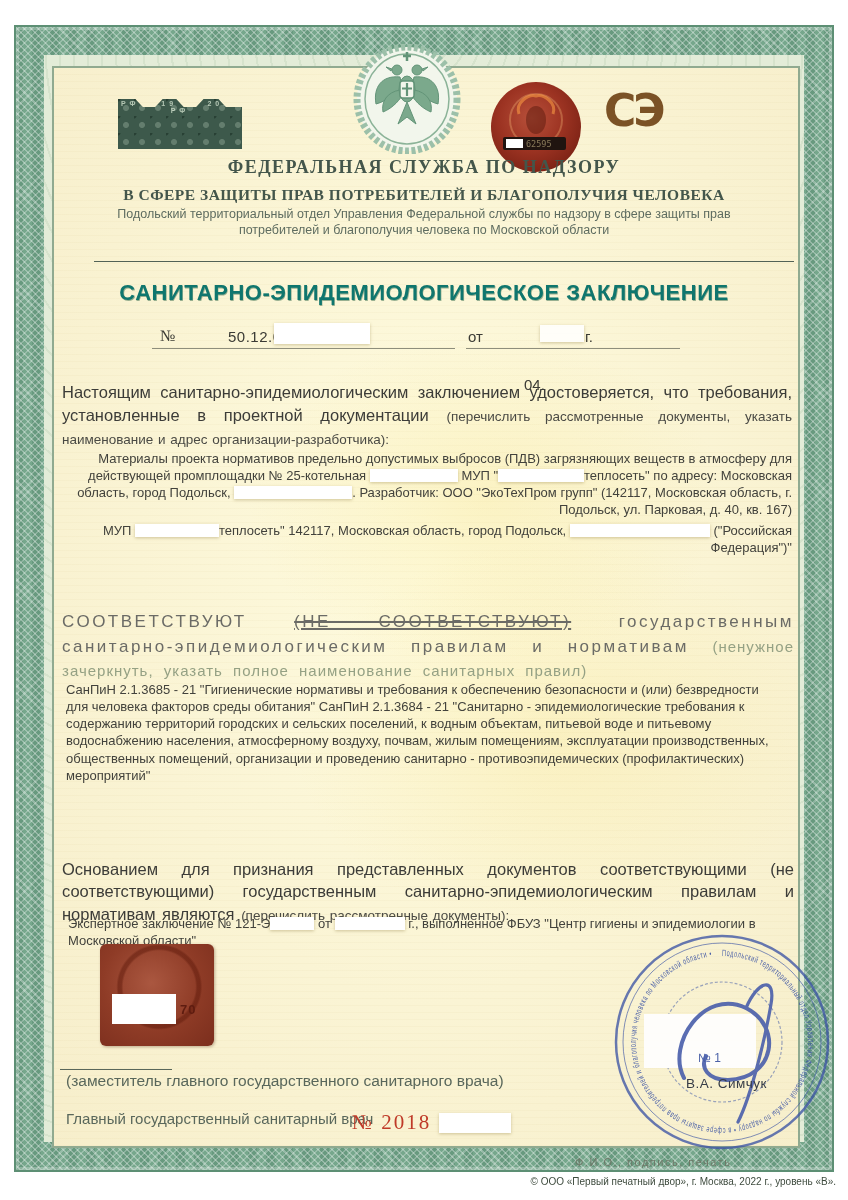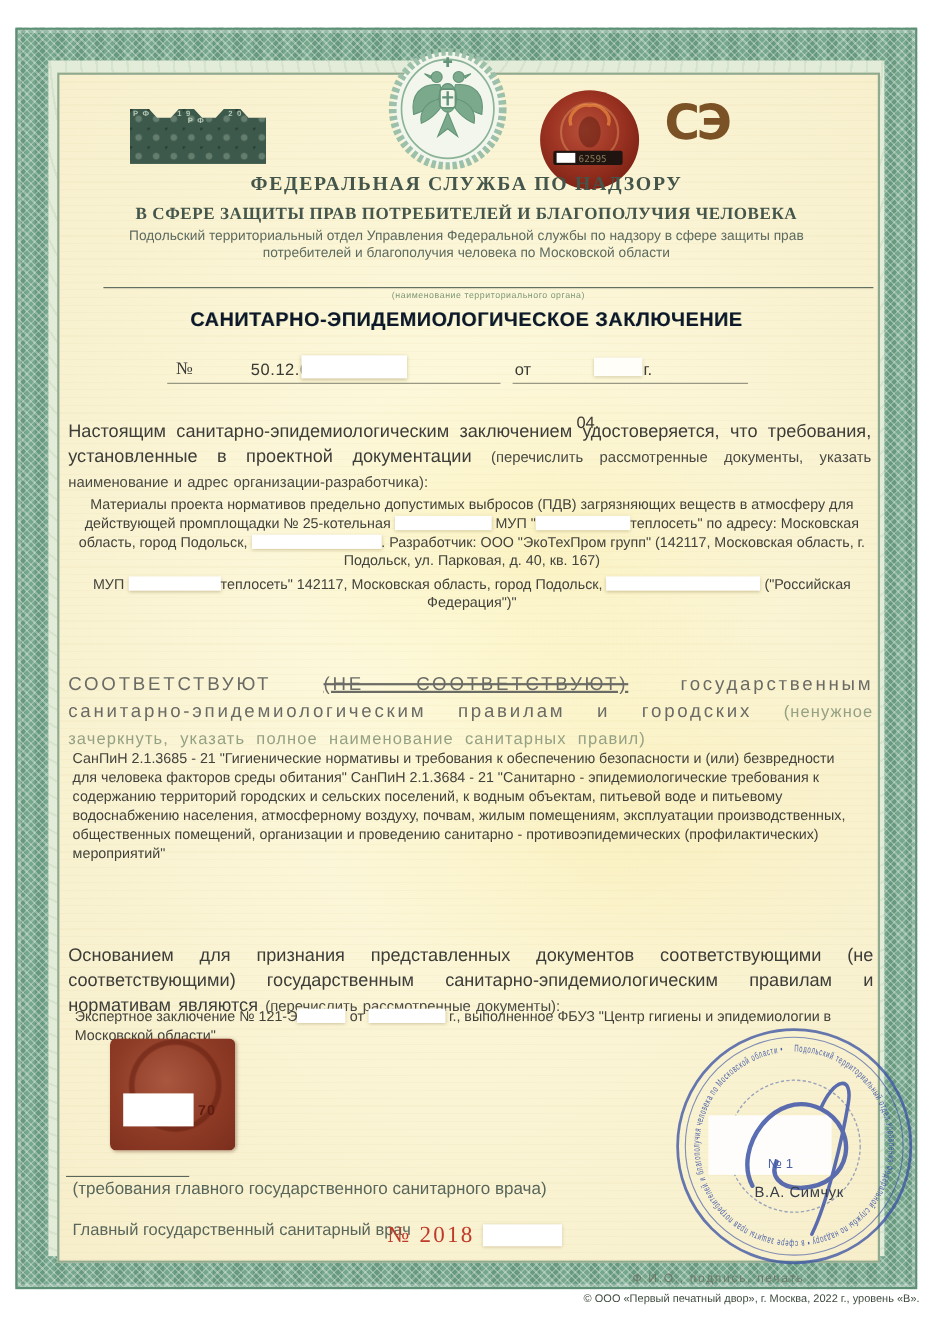--- a/index.html
+++ b/index.html
@@ -46,40 +46,40 @@
     font-family:"Liberation Serif",serif;font-weight:bold;color:#44564b;}
   .hdr1{top:157px;font-size:18px;letter-spacing:1.5px;}
   .hdr2{top:186px;font-size:15.5px;letter-spacing:.5px;}
   .terr{position:absolute;left:110px;top:207px;width:628px;text-align:center;
     font-size:12.5px;line-height:1.25;color:#5e6c60;}
   .rule{position:absolute;left:94px;top:261px;width:700px;border-top:1.5px solid #526256;}
   .rule-cap{position:absolute;left:94px;top:264px;width:700px;text-align:center;
     font-size:8px;color:#7e9877;letter-spacing:.5px;}
 
   .title{position:absolute;left:52px;top:280px;width:744px;text-align:center;
-    font-size:18px;font-weight:bold;color:#0f172a;letter-spacing:.5px;
+    font-size:22px;font-weight:bold;color:#0f766e;letter-spacing:.5px;
     text-shadow:.6px .6px 0 rgba(30,90,60,.45);}
 
   
   .numline *{position:absolute;font-size:15px;color:#3b3b35;}
   .nl-no{left:160px;top:327px;font-family:"Liberation Serif",serif;font-size:16px;}
   .nl-val{left:228px;top:328px;letter-spacing:.5px;}
   .nl-ot{left:468px;top:328px;}
   .nl-date{left:524px;top:328px;margin-top:48px;}
   .nl-g{left:585px;top:328px;}
   .ul{position:absolute;border-top:1px solid #8e8e7c;height:0;}
   .ul1{left:152px;top:348px;width:303px;}
   .ul2{left:466px;top:348px;width:214px;}
 
   
   .para{position:absolute;text-align:justify;}
   .intro{left:62px;top:364px;width:730px;font-size:16.5px;line-height:1.42;
     color:#3c3c38;word-spacing:3px;}
   .formnote{font-size:13.5px;color:#4a4a44;word-spacing:1px;}
-  .doc{font-size:13px;line-height:1.3;color:#42423c;text-align:center;}
+  .doc{font-size:13px;line-height:1.3;color:#42423c;text-align:right;}
   .doc1{left:66px;top:438px;width:726px;}
   .doc2{left:66px;top:510px;width:726px;}
   .compliance{left:62px;top:593px;width:732px;font-size:17px;line-height:1.45;
     color:#6b6b66;letter-spacing:2.5px;word-spacing:5px;}
   .struck{text-decoration:line-through underline;text-decoration-thickness:1.5px;
     text-decoration-color:#6b6b66;}
   .compnote{color:#95a184;letter-spacing:1px;font-size:15px;}
   .sanpin{left:66px;top:668px;width:706px;font-size:13px;line-height:1.32;
     color:#42423c;text-align:left;}
   .basis{left:62px;top:841px;width:732px;font-size:16.5px;line-height:1.38;
@@ -165,21 +165,20 @@
   </svg>
 
   <svg class="se-logo" width="78" height="52" viewBox="0 0 78 52">
     <text x="2" y="42" font-family="DejaVu Sans, sans-serif" font-weight="bold" font-size="44" letter-spacing="-3" fill="#7b5226">СЭ</text>
   </svg>
 
   <div class="hdr hdr1">ФЕДЕРАЛЬНАЯ СЛУЖБА ПО НАДЗОРУ</div>
   <div class="hdr hdr2">В СФЕРЕ ЗАЩИТЫ ПРАВ ПОТРЕБИТЕЛЕЙ И БЛАГОПОЛУЧИЯ  ЧЕЛОВЕКА</div>
   <div class="terr">Подольский территориальный отдел Управления Федеральной службы по надзору в сфере защиты прав потребителей и благополучия человека по Московской области</div>
   <div class="rule"></div>
-  <div class="rule-cap">(наименование территориального органа)</div>
 
   <div class="title">САНИТАРНО-ЭПИДЕМИОЛОГИЧЕСКОЕ ЗАКЛЮЧЕНИЕ</div>
 
   <div class="numline">
     <span class="nl-no">№</span>
     <span class="nl-val">50.12.04.000.</span>
     <span class="nl-ot">от</span>
     <span class="nl-date">04.</span>
     <span class="nl-g">г.</span>
   </div>
@@ -187,36 +186,36 @@
   <div class="rb-abs rb-date"></div>
   <div class="ul ul1"></div>
   <div class="ul ul2"></div>
 
   <p class="para intro"><span>Настоящим санитарно-эпидемиологическим заключением удостоверяется, что требования, установленные в проектной документации </span><span class="formnote">(перечислить рассмотренные документы, указать наименование и адрес организации-разработчика):</span></p>
 
   <p class="para doc doc1"><span>Материалы проекта нормативов предельно допустимых выбросов (ПДВ) загрязняющих веществ в атмосферу для действующей промплощадки № 25-котельная </span><span class="rb" style="width:88px"></span><span> МУП "</span><span class="rb" style="width:86px"></span><span>теплосеть" по адресу: Московская область, город Подольск, </span><span class="rb" style="width:118px"></span><span>. Разработчик: ООО "ЭкоТехПром групп" (142117, Московская область, г. Подольск, ул. Парковая, д. 40, кв. 167)</span></p>
 
   <p class="para doc doc2"><span>МУП </span><span class="rb" style="width:84px"></span><span>теплосеть" 142117, Московская область, город Подольск, </span><span class="rb" style="width:140px"></span><span> ("Российская Федерация")"</span></p>
 
-  <p class="para compliance"><span>СООТВЕТСТВУЮТ </span><span class="struck">(НЕ  СООТВЕТСТВУЮТ)</span><span> государственным санитарно-эпидемиологическим правилам и городских </span><span class="compnote">(ненужное зачеркнуть, указать полное наименование санитарных правил)</span></p>
+  <p class="para compliance"><span>СООТВЕТСТВУЮТ </span><span class="struck">(НЕ  СООТВЕТСТВУЮТ)</span><span> государственным санитарно-эпидемиологическим правилам и нормативам </span><span class="compnote">(ненужное зачеркнуть, указать полное наименование санитарных правил)</span></p>
 
   <p class="para sanpin">СанПиН 2.1.3685 - 21 "Гигиенические нормативы и требования к обеспечению безопасности и (или) безвредности для человека факторов среды обитания" СанПиН 2.1.3684 - 21 "Санитарно - эпидемиологические требования к содержанию территорий городских и сельских поселений, к водным объектам, питьевой воде и питьевому водоснабжению населения, атмосферному воздуху, почвам, жилым помещениям, эксплуатации производственных, общественных помещений, организации и проведению санитарно - противоэпидемических (профилактических) мероприятий"</p>
 
   <p class="para basis"><span>Основанием для признания представленных документов соответствующими (не соответствующими) государственным санитарно-эпидемиологическим правилам и нормативам являются </span><span class="formnote">(перечислить рассмотренные документы):</span></p>
 
   <p class="para expert"><span>Экспертное заключение № 121-Э</span><span class="rb" style="width:44px"></span><span> от </span><span class="rb" style="width:70px"></span><span> г., выполненное ФБУЗ "Центр гигиены и эпидемиологии в Московской области"</span></p>
 
   <div class="sq-seal">
     <div class="rb-in"></div>
     <div class="digits">70</div>
   </div>
 
   <div class="sig-ul"></div>
   <div class="sig1">Главный государственный санитарный врач</div>
-  <div class="sig2">(требования главного государственного санитарного врача)</div>
+  <div class="sig2">(заместитель главного государственного санитарного врача)</div>
   <div class="fio-cap">Ф.И.О.,  подпись,  печать</div>
   <div class="sig-name">В.А. Симчук</div>
 
   <div class="doc-no"><span>№ 2018</span>
     <span class="rb rb-docno"></span></div>
 
   <svg class="stamp" width="232" height="232" viewBox="0 0 232 232">
     <defs>
       <path id="ringPath" d="M116,30 a86,86 0 1 1 -0.01,0"></path>
     </defs>

